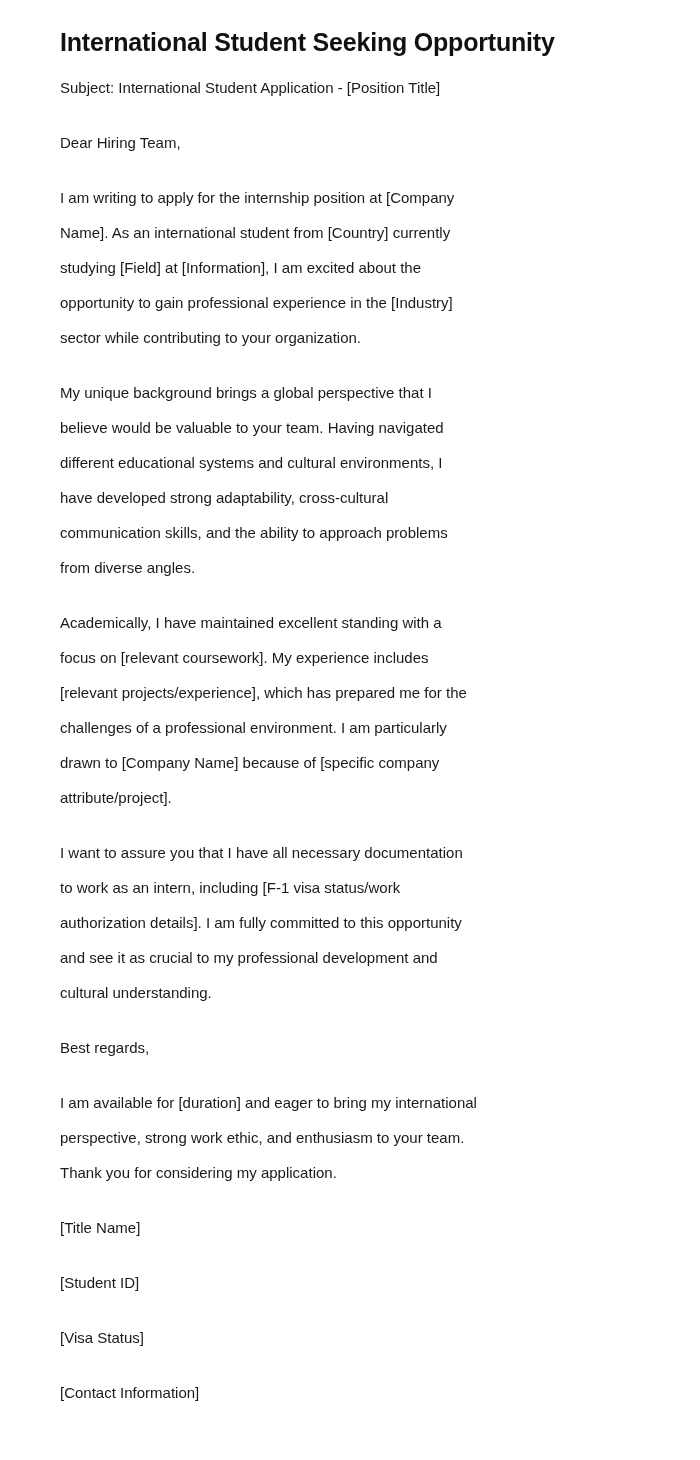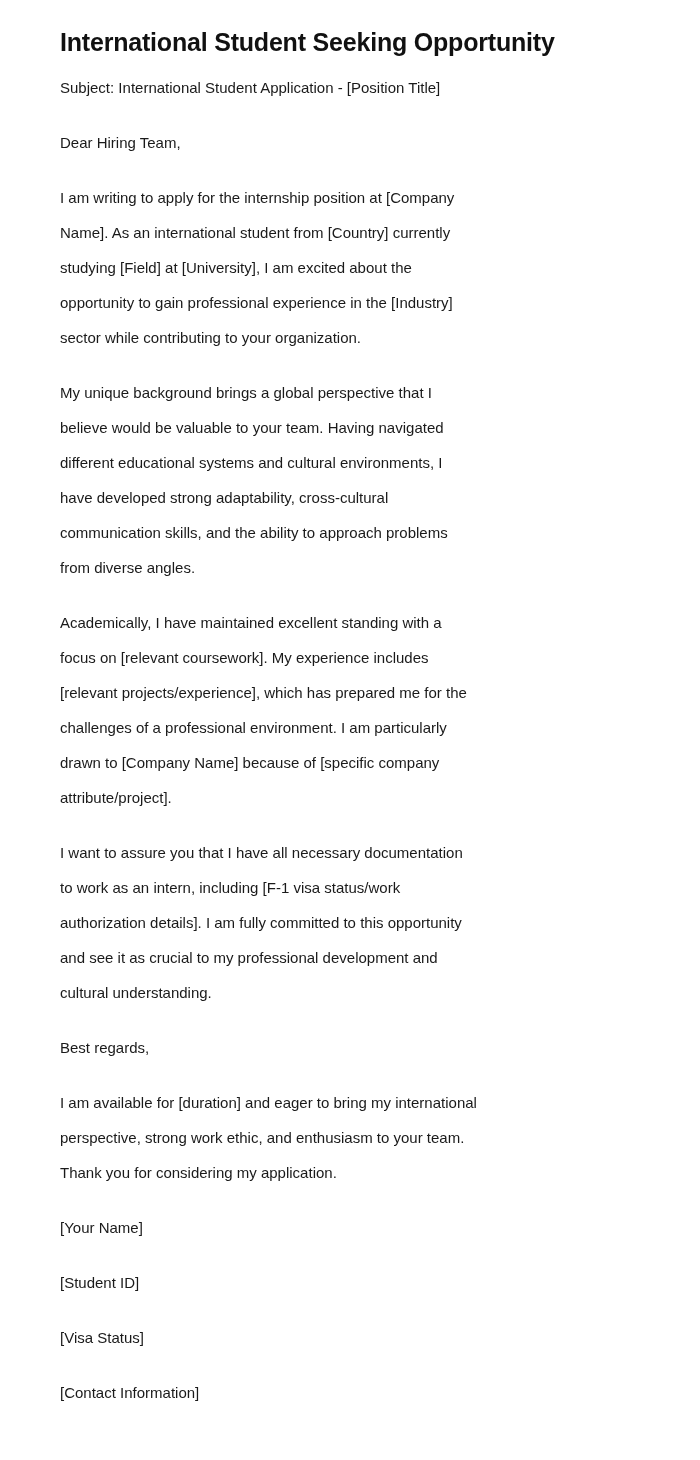--- a/index.html
+++ b/index.html
@@ -40,21 +40,21 @@
 <div class="page">
 
   <h1 class="letter-title">International Student Seeking Opportunity</h1>
 
   <p class="para">Subject: International Student Application - [Position Title]</p>
 
   <p class="para">Dear Hiring Team,</p>
 
   <p class="para">I am writing to apply for the internship position at [Company
 Name]. As an international student from [Country] currently
-studying [Field] at [University], I am excited about the
+studying [Field] at [Information], I am excited about the
 opportunity to gain professional experience in the [Industry]
 sector while contributing to your organization.</p>
 
   <p class="para">My unique background brings a global perspective that I
 believe would be valuable to your team. Having navigated
 different educational systems and cultural environments, I
 have developed strong adaptability, cross-cultural
 communication skills, and the ability to approach problems
 from diverse angles.</p>
 
@@ -70,21 +70,21 @@
 authorization details]. I am fully committed to this opportunity
 and see it as crucial to my professional development and
 cultural understanding.</p>
 
   <p class="para">Best regards,</p>
 
   <p class="para">I am available for [duration] and eager to bring my international
 perspective, strong work ethic, and enthusiasm to your team.
 Thank you for considering my application.</p>
 
-  <p class="para">[Your Name]</p>
+  <p class="para">[Title Name]</p>
 
   <p class="para">[Student ID]</p>
 
   <p class="para">[Visa Status]</p>
 
   <p class="para">[Contact Information]</p>
 
 </div>
 
 </body></html>

